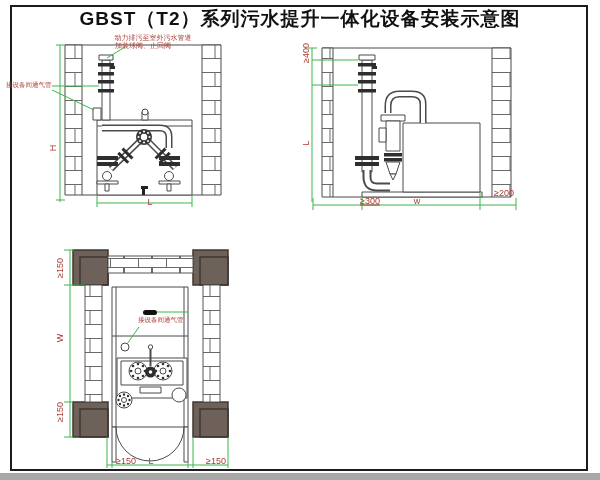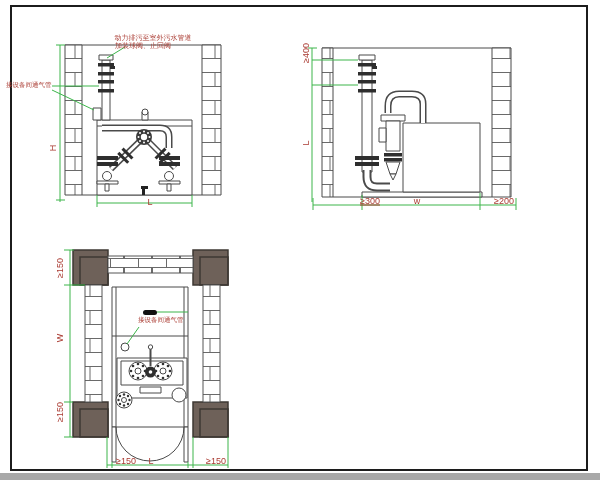--- a/index.html
+++ b/index.html
@@ -32,20 +32,21 @@
       <pattern id="brickh" patternUnits="userSpaceOnUse" width="28" height="18">
         <rect width="28" height="18" fill="#ffffff"></rect>
         <path d="M0 .5 H28 M0 9.5 H28 M14.5 0 V9 M.5 9 V18 M27.5 9 V18" stroke="#6a6a6a" stroke-width="1" fill="none"></path>
       </pattern>
     </defs>
   </svg>
 
   <div class="frame"></div>
   <div class="bottom-edge"></div>
 
+  <div class="title">GBST（T2）系列污水提升一体化设备安装示意图</div>
 
   <svg style="left:45px;top:30px;" width="250" height="185" viewBox="0 0 250 185">
     <g stroke="#4a4a4a" stroke-width="1" fill="none">
       <line x1="20" y1="15" x2="176" y2="15"></line>
       <rect x="20" y="15" width="17" height="150" fill="url(#brickv)"></rect>
       <rect x="157" y="15" width="19" height="150" fill="url(#brickv)"></rect>
       <line x1="37" y1="165" x2="157" y2="165"></line>
     </g>
     <g stroke="#4a4a4a" stroke-width="1" fill="#fff">
       <rect x="52" y="90" width="95" height="75"></rect>
@@ -170,21 +171,21 @@
       <line x1="62" y1="165" x2="62" y2="180"></line>
       <line x1="180" y1="163" x2="180" y2="180"></line>
       <line x1="216" y1="168" x2="216" y2="180"></line>
     </g>
   </svg>
 
   <div class="lbl dim rot" style="left:306px;top:53px;">≥400</div>
   <div class="lbl dim rot" style="left:306px;top:143px;">L</div>
   <div class="lbl dim ctr" style="left:370px;top:201px;text-decoration:underline;">≥300</div>
   <div class="lbl dim ctr" style="left:417px;top:201px;">w</div>
-  <div class="lbl dim ctr" style="left:504px;top:201px;">≥200</div>
+  <div class="lbl dim ctr" style="left:504px;top:193px;">≥200</div>
 
   <svg style="left:40px;top:240px;" width="210" height="235" viewBox="0 0 210 235">
     <g stroke="#3e3833" stroke-width="1.5">
       <rect x="33" y="10" width="35" height="35" fill="#6e6159"></rect>
       <rect x="40" y="17" width="28" height="28" fill="none"></rect>
       <rect x="153" y="10" width="35" height="35" fill="#6e6159"></rect>
       <rect x="160" y="17" width="28" height="28" fill="none"></rect>
       <rect x="33" y="162" width="35" height="35" fill="#6e6159"></rect>
       <rect x="40" y="169" width="28" height="28" fill="none"></rect>
       <rect x="153" y="162" width="35" height="35" fill="#6e6159"></rect>

